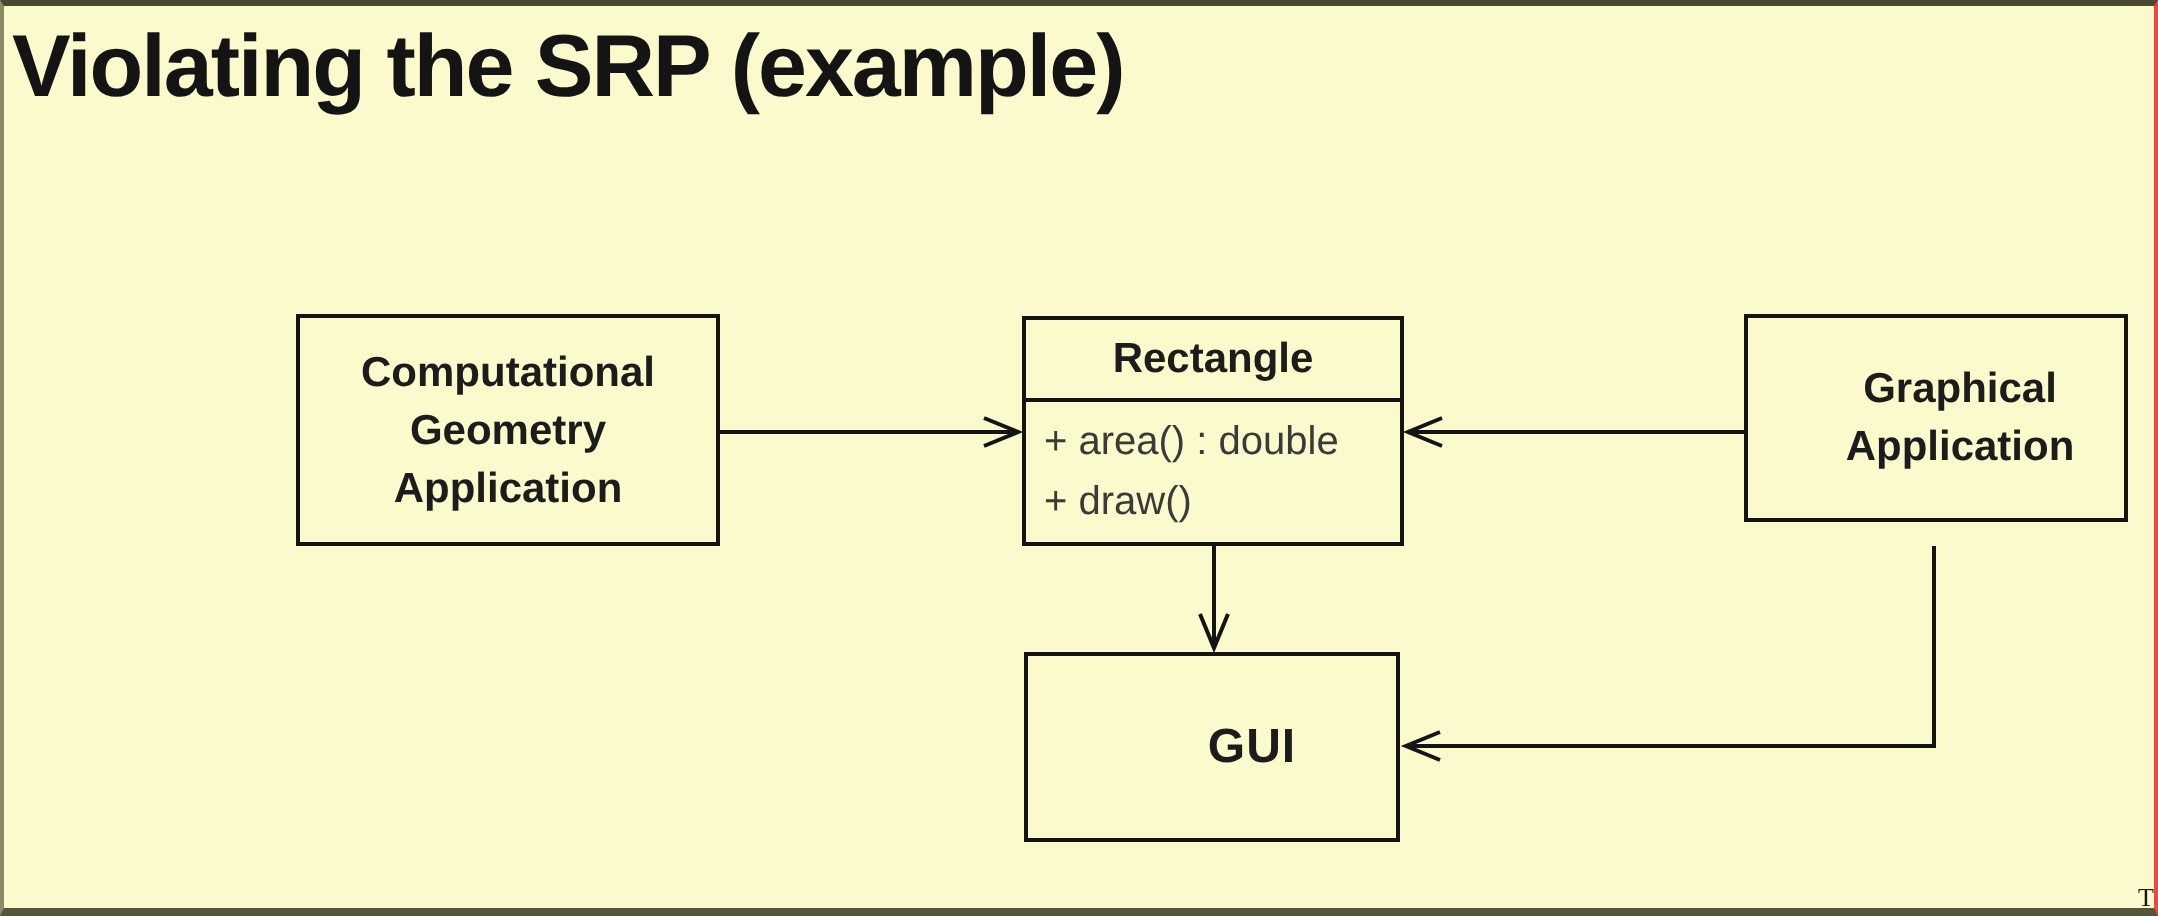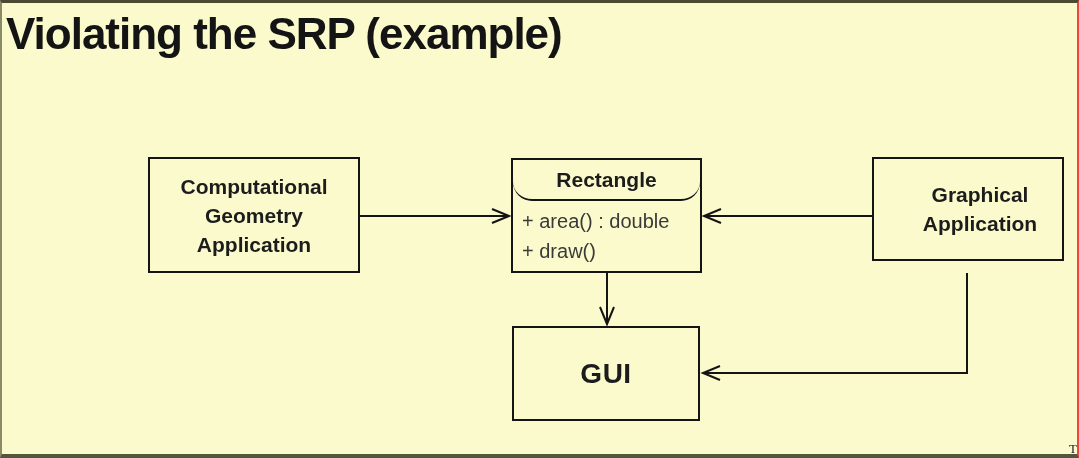--- a/index.html
+++ b/index.html
@@ -35,26 +35,26 @@
   }
   .node-label{
     width:100%;height:100%;
     display:flex;align-items:center;justify-content:center;
     text-align:center;font-weight:bold;font-size:21px;line-height:29px;
     white-space:pre-line;
   }
   .node-cga{left:146px;top:154px;width:212px;height:116px;}
   .node-graphical{left:870px;top:154px;width:192px;height:104px;padding-left:24px;}
   .node-gui{left:510px;top:323px;width:188px;height:95px;}
-  .node-gui .node-label{font-size:28px;letter-spacing:0.5px;}
+  .node-gui .node-label{font-size:24px;letter-spacing:0.5px;margin-left:20px;}
   .node-rectangle{left:509px;top:155px;width:191px;height:115px;}
   .class-header{
     height:41px;border-bottom:2px solid var(--box-border);
     display:flex;align-items:center;justify-content:center;
-    font-weight:bold;font-size:21px;color:var(--label);border-radius:19px;
+    font-weight:bold;font-size:21px;color:var(--label);
   }
   .class-members{
     padding:5px 4px 0 9px;
     font-size:20px;line-height:30px;color:var(--member);
   }
   .edges{position:absolute;left:0;top:0;width:1079px;height:458px;pointer-events:none;}
   .stray-glyph{
     position:absolute;left:1067px;top:439px;
     font-family:"Liberation Serif",serif;
     font-size:13px;color:#1a1a1a;line-height:13px;

